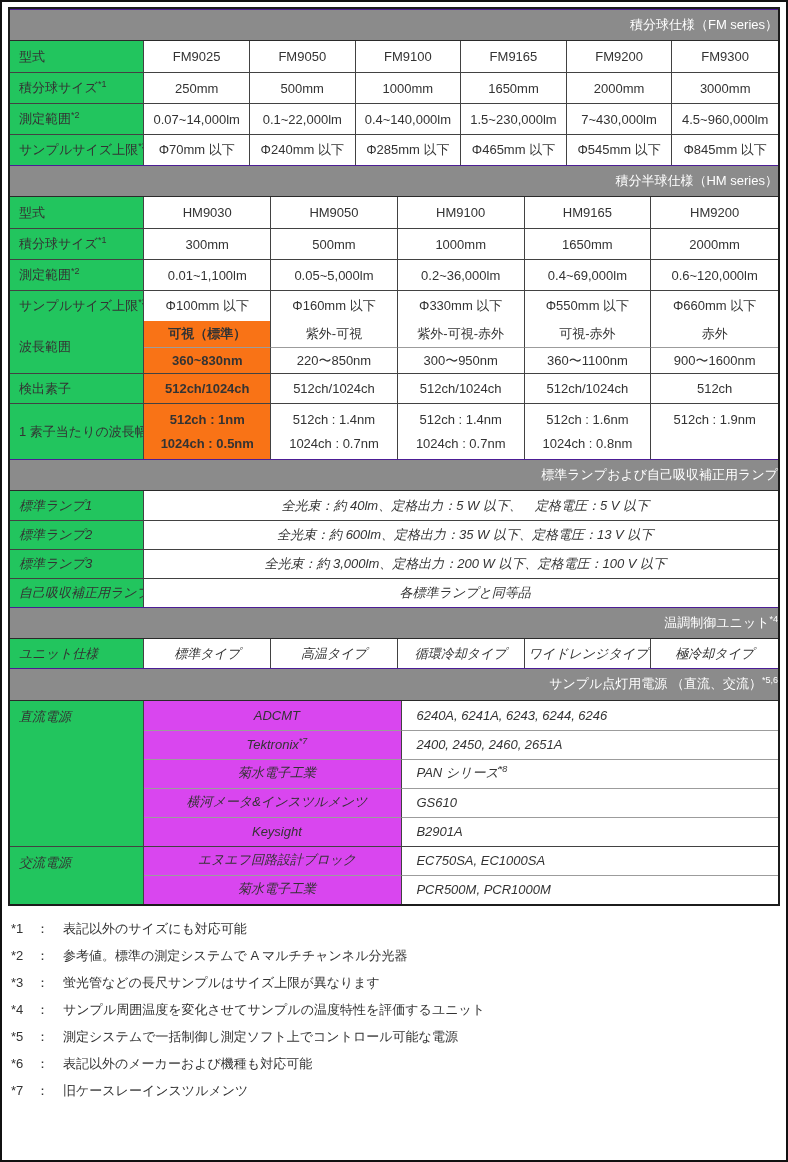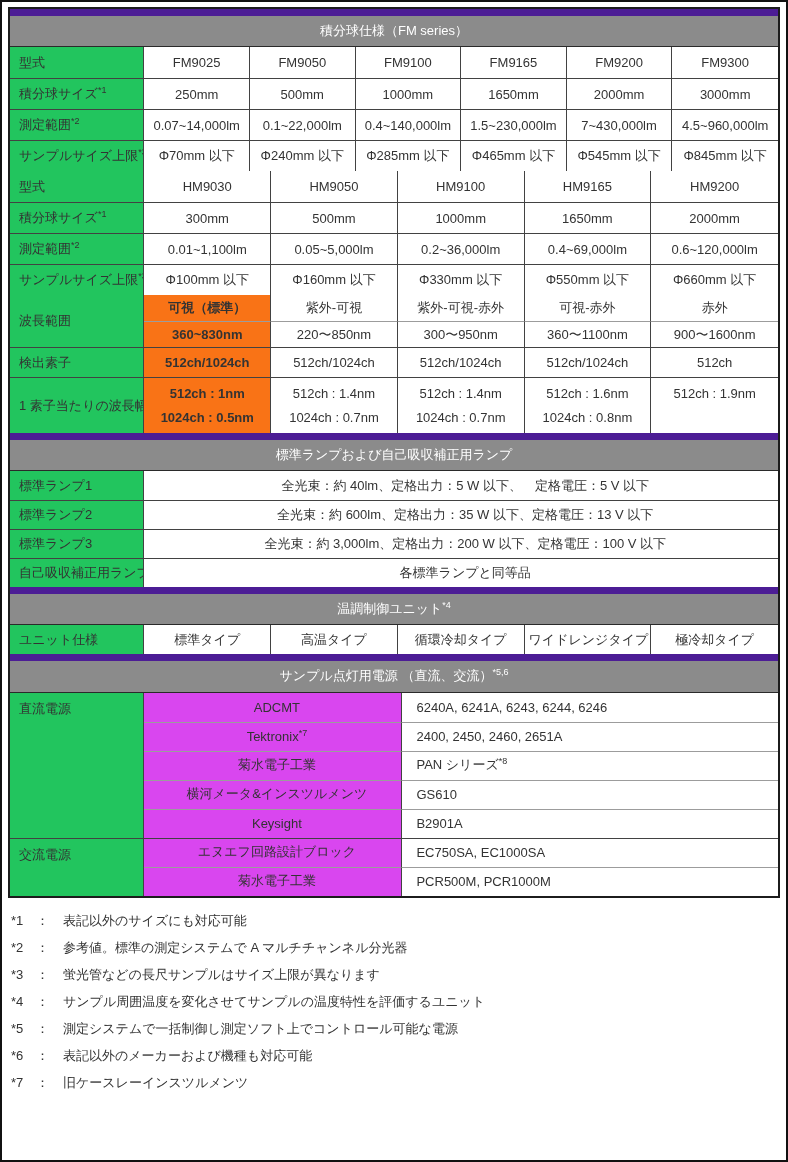--- a/index.html
+++ b/index.html
@@ -6,23 +6,23 @@
   body {
     width: 788px; height: 1162px; box-sizing: border-box;
     border: 2px solid #111111;
     padding: 5px 6px;
     font-family: "Liberation Sans", "DejaVu Sans", sans-serif;
     color: #333333;
     overflow: hidden;
   }
   .spec { border: 2px solid #1c1c1c; }
   .band {
-    background: #8b8b8b; color: #ffffff; text-align: center;
+    background: #8b8b8b; color: #ffffff; text-align: right;
     font-size: 13px; padding: 6px 0;
-    border-top: 7px solid #4c1d95; border-bottom: 1px solid #2a2a2a;
+    border-top: 1px solid #4c1d95; border-bottom: 1px solid #2a2a2a;
   }
   .band sup { font-size: 9px; }
   table.t {
     width: 100%; border-collapse: separate; border-spacing: 0;
     table-layout: fixed; font-size: 13px;
   }
   .t td {
     box-sizing: border-box;
     border-right: 1px solid #424242;
     vertical-align: middle; text-align: center;
@@ -32,21 +32,21 @@
   .t tr + tr td { border-top: 1px solid #424242; }
   .t tr.light td { border-top-color: #9c9c9c; }
   col.cl { width: 17.5%; }
   col.cm { width: 33.6%; }
   .lbl { background: #22c55e; text-align: left !important; padding-left: 9px !important; }
   .lbl-top { vertical-align: top !important; padding-top: 7px !important; }
   .hl { font-weight: bold; background: #f97316; }
   sup { font-size: 9px; }
   tr.h31 td { height: 31px; }
   tr.h30 td { height: 30px; }
-  tr.h29 td { height: 29px; }
+  tr.h29 td { height: 29px; font-style: italic; }
   tr.h26 td { height: 26px; }
   tr.h56 td { height: 56px; }
   .desc { text-align: right; padding-left: 12px !important; }
   .mk { text-align: center; padding-left: 12px !important; background: #d946ef; }
   .md { text-align: left !important; padding-left: 14px !important; }
   .two div { height: 24px; line-height: 24px; }
   .fns { padding: 9px 2px 0 3px; font-size: 13px; }
   .fn { display: flex; height: 27px; line-height: 27px; }
   .fn-m { width: 25px; flex: none; }
   .fn-c { width: 27px; flex: none; }
@@ -99,20 +99,21 @@
         <td>Φ285mm 以下</td>
         <td>Φ465mm 以下</td>
         <td>Φ545mm 以下</td>
         <td>Φ845mm 以下</td>
       </tr>
     </tbody>
       </table>
   </section>
 
   <section>
+    <div class="band"><span>積分半球仕様（HM series）</span></div>
     <table class="t">
       <colgroup>
           <col class="cl">
           <col span="5">
         </colgroup>
       <tbody>
           <tr class="h31">
         <td class="lbl"><span>型式</span></td>
         <td>HM9030</td>
         <td>HM9050</td>

